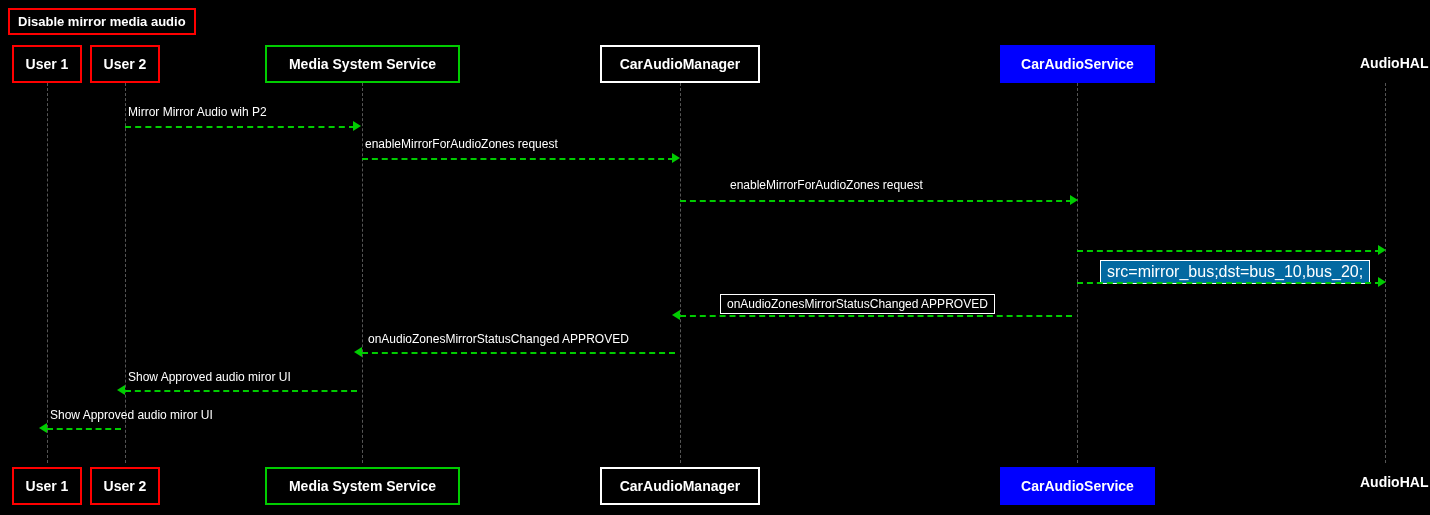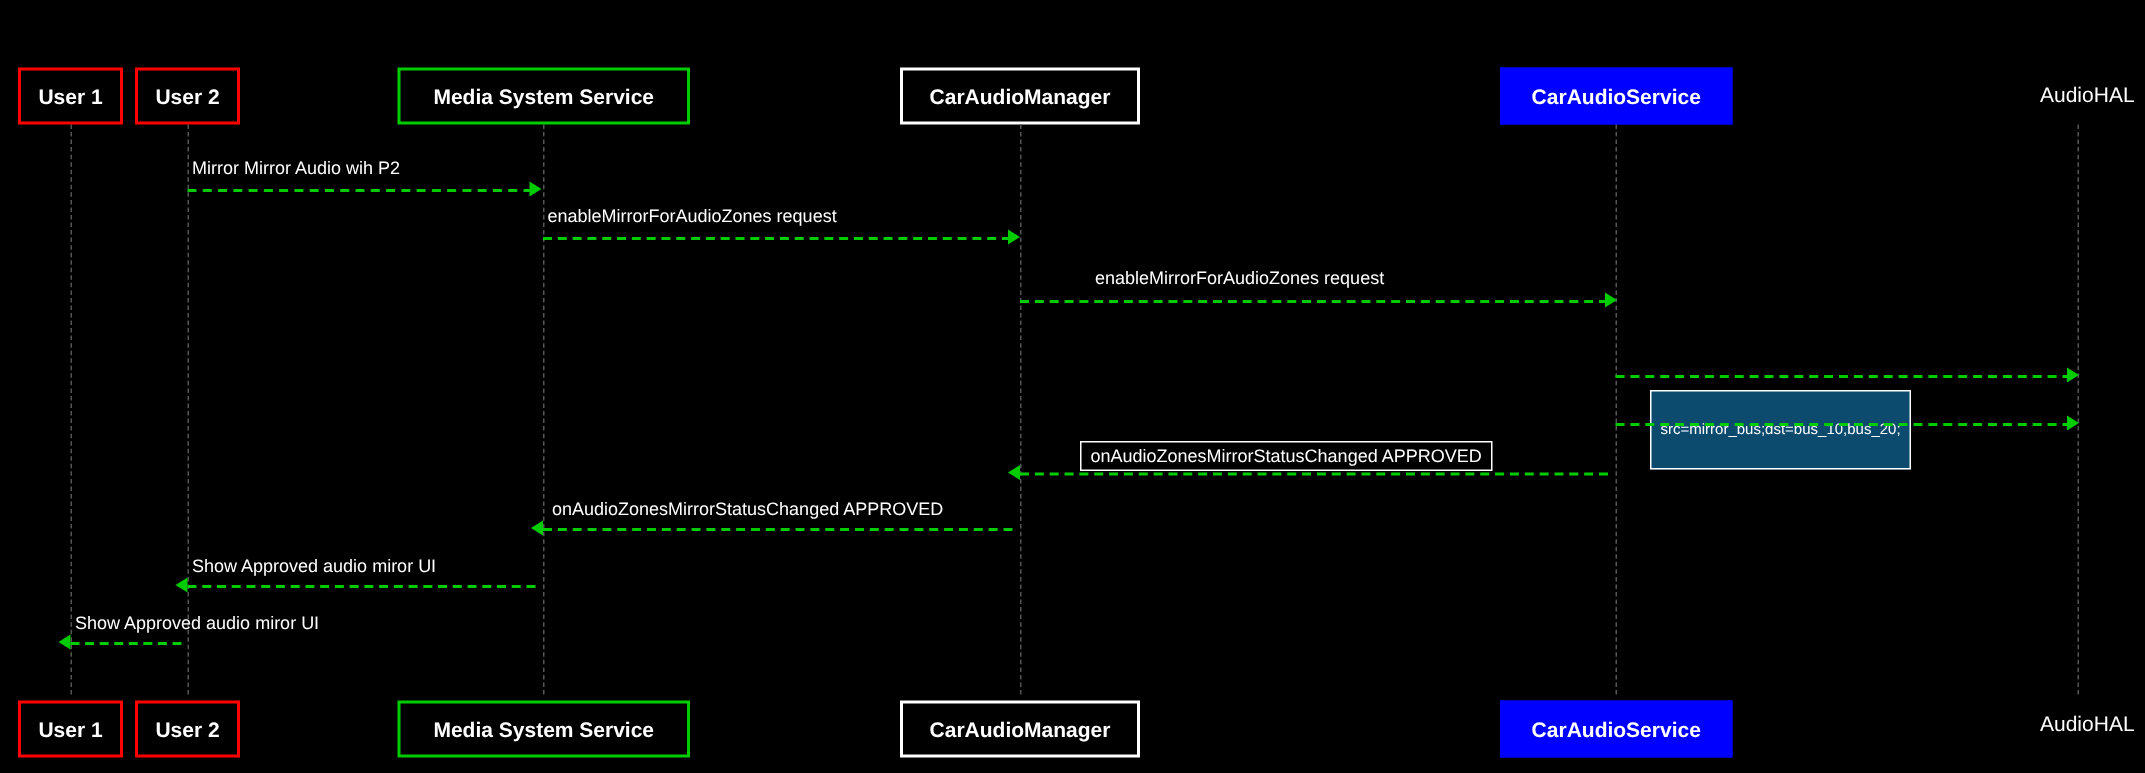--- a/index.html
+++ b/index.html
@@ -28,21 +28,21 @@
       font-weight: bold;
       white-space: nowrap;
       display: flex;
       align-items: center;
       justify-content: center;
       text-align: right;
     }
     .lifeline-label {
       position: absolute;
       font-size: 14px;
-      font-weight: normal;
+      font-weight: bold;
       color: #fff;
       white-space: nowrap;
     }
 
     
     .title-box {
       position: absolute;
       border: 2px solid red;
       padding: 4px 8px;
       font-size: 13px;
@@ -82,20 +82,23 @@
       border-top: 5px solid transparent;
       border-bottom: 5px solid transparent;
       border-right: 8px solid #00cc00;
     }
   </style>
 </head>
 <body>
 
 <div class="diagram-container">
 
+  <div class="title-box" style="top:8px; left:8px;">
+    <span>Disable mirror media audio</span>
+  </div>
 
   <div class="lifeline-box" style="top:45px; left:12px; width:70px; height:38px; border-color:red; color:#fff;">
     <span>User 1</span>
   </div>
 
   <div class="lifeline-box" style="top:45px; left:90px; width:70px; height:38px; border-color:red; color:#fff;">
     <span>User 2</span>
   </div>
 
   <div class="lifeline-box" style="top:45px; left:265px; width:195px; height:38px; border-color:#00cc00; color:#fff;">
@@ -140,21 +143,21 @@
 
   <div style="position:absolute; left:730px; top:178px; color:#fff; font-size:12px;">
     enableMirrorForAudioZones request
   </div>
   <div class="arrow-line" style="left:680px; top:200px; width:392px;"></div>
   <div class="arrowhead-right" style="left:1070px; top:195px;"></div>
 
   <div class="arrow-line" style="left:1077px; top:250px; width:304px;"></div>
   <div class="arrowhead-right" style="left:1378px; top:245px;"></div>
 
-  <div style="position:absolute; left:1100px; top:260px; border:1px solid #fff; padding:20px 6px; font-size:10px; color:#fff; background:#0c4a6e;">
+  <div style="position:absolute; left:1100px; top:260px; border:1px solid #fff; padding:2px 6px; font-size:16px; color:#fff; background:#0369a1;">
     src=mirror_bus;dst=bus_10,bus_20;
   </div>
   <div class="arrow-line" style="left:1077px; top:282px; width:304px;"></div>
   <div class="arrowhead-right" style="left:1378px; top:277px;"></div>
 
   <div style="position:absolute; left:720px; top:294px; border:1px solid #fff; padding:2px 6px; font-size:12px; color:#fff; background:#000;">
     onAudioZonesMirrorStatusChanged APPROVED
   </div>
   <div class="arrow-line" style="left:680px; top:315px; width:392px;"></div>
   <div class="arrowhead-left" style="left:672px; top:310px;"></div>

